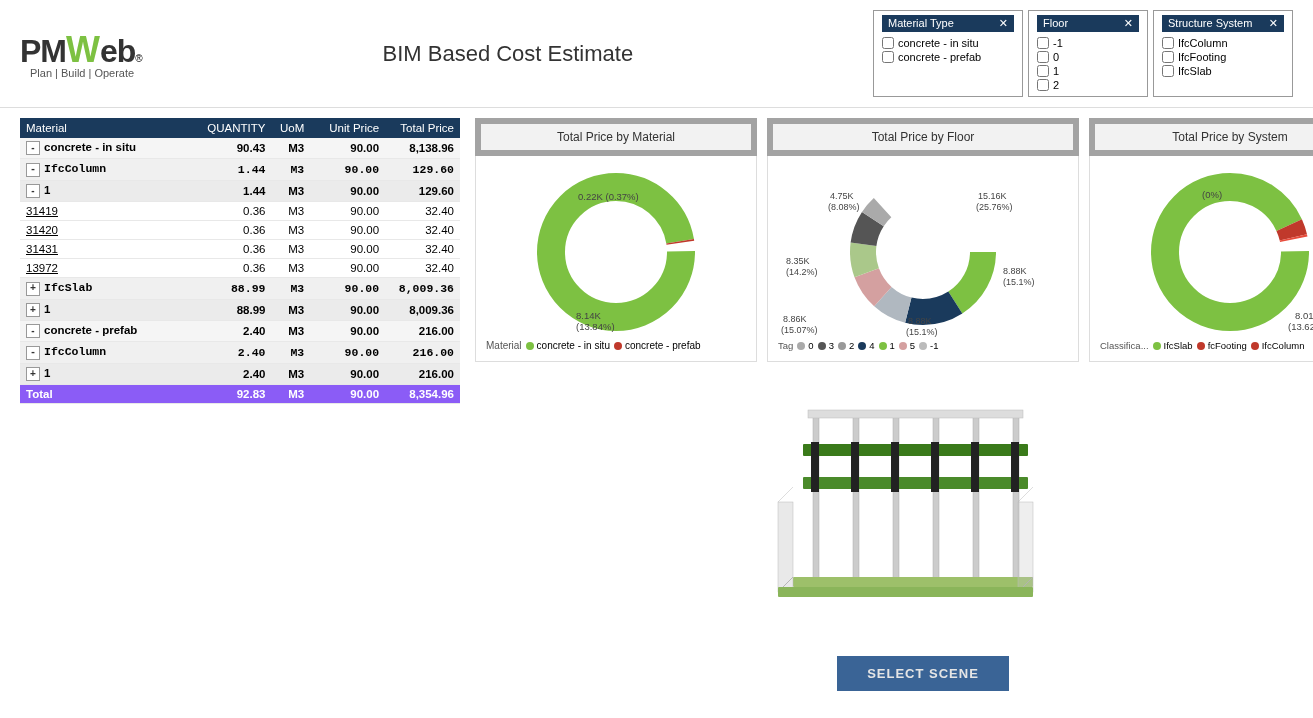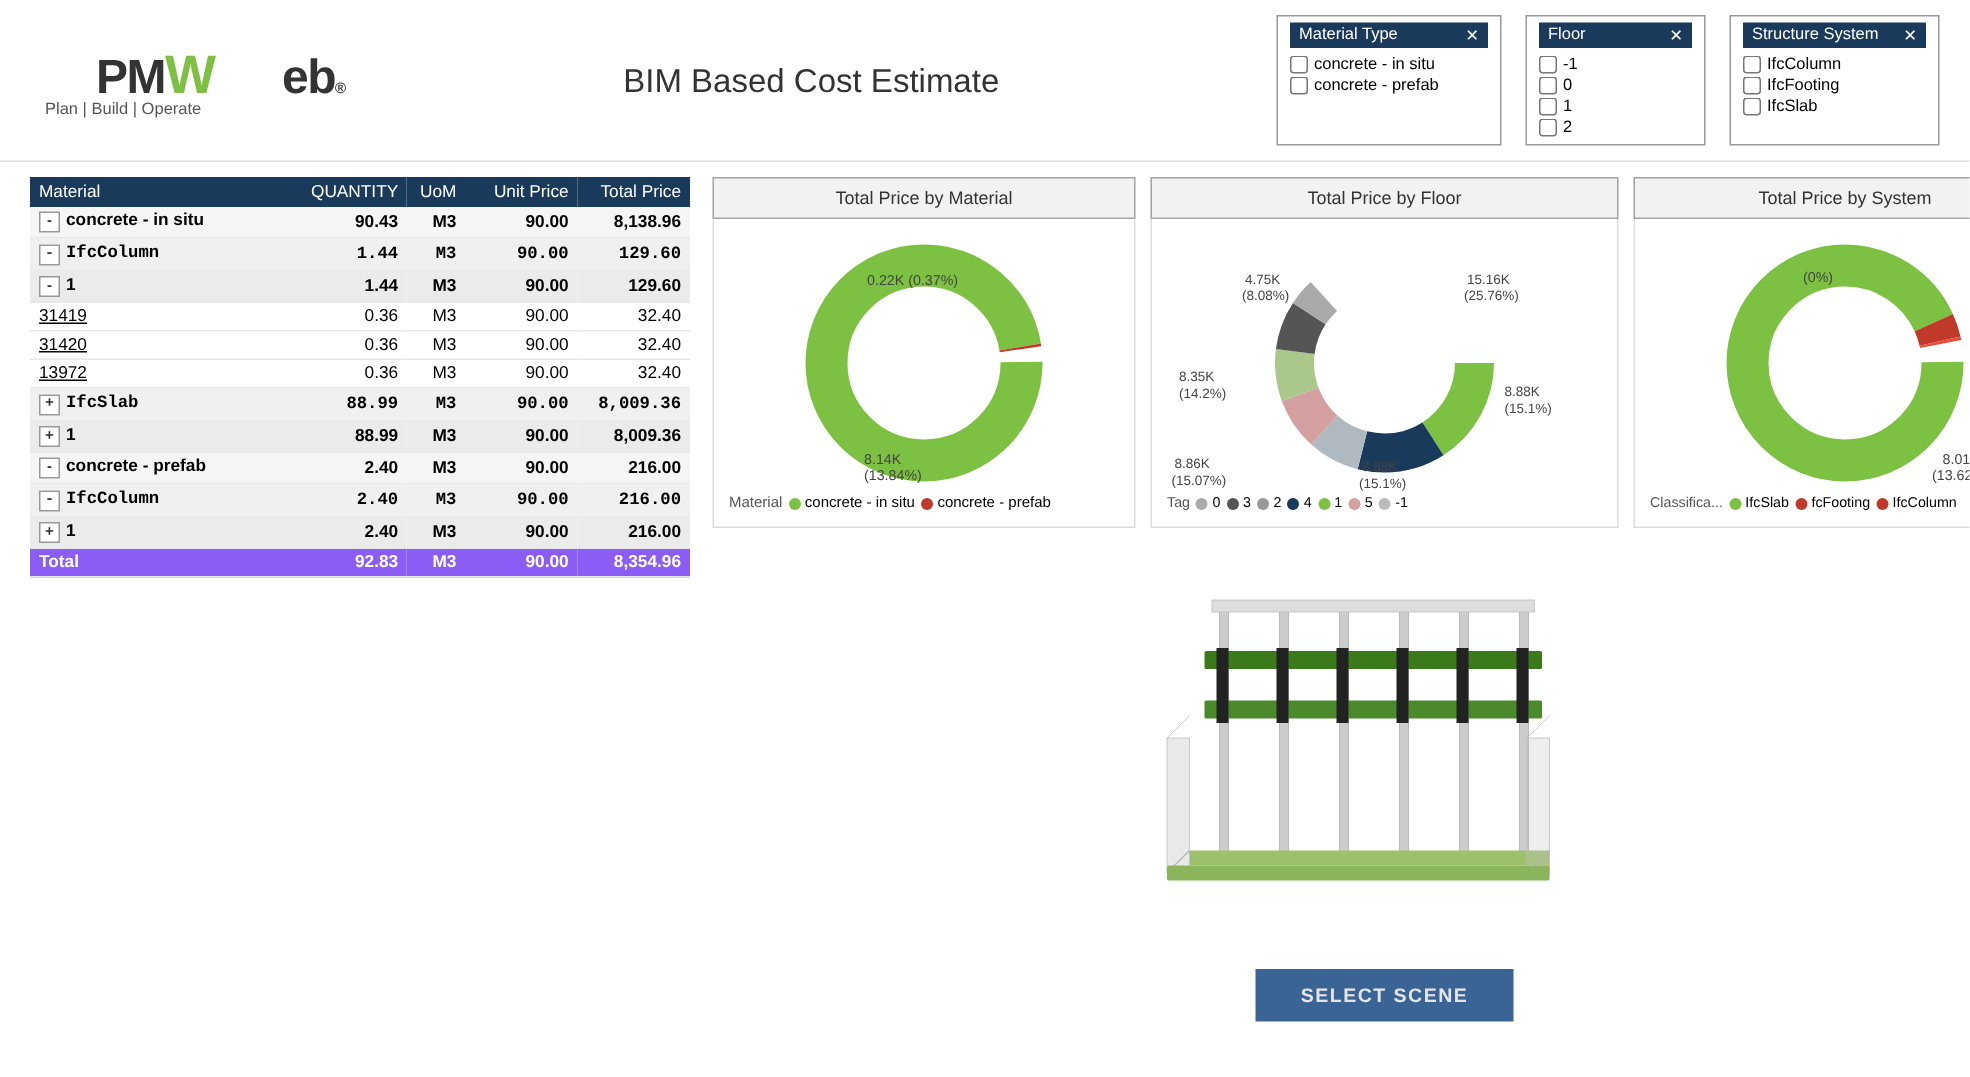--- a/index.html
+++ b/index.html
@@ -2,28 +2,28 @@
 <html><head>
   <meta charset="utf-8">
   <style>
     * { box-sizing: border-box; margin: 0; padding: 0; }
     body { font-family: Arial, sans-serif; font-size: 12px; background: #fff; width: 1313px; min-height: 718px; overflow: hidden; }
 
     
     .header { display: flex; align-items: center; padding: 10px 20px; border-bottom: 1px solid #ddd; }
     .logo-area { display: flex; flex-direction: column; }
     .logo-text { display: flex; align-items: baseline; }
-    .logo-pm { font-size: 32px; font-weight: bold; color: #333; letter-spacing: -1px; margin-left: 44px; }
+    .logo-pm { font-size: 32px; font-weight: bold; color: #333; letter-spacing: -1px; }
     .logo-w { color: #7dc142; font-size: 36px; font-weight: bold; }
     .logo-reg { font-size: 10px; vertical-align: super; }
     .logo-sub { font-size: 11px; color: #555; margin-top: -4px; margin-left: 10px; }
     .page-title { flex: 1; text-align: center; font-size: 22px; color: #333; font-weight: normal; }
 
     
-    .filters { display: flex; gap: 16px; margin-left: auto; }
+    .filters { display: flex; gap: 5px; margin-left: auto; }
     .filter-box { border: 1px solid #999; padding: 4px 8px; min-width: 150px; }
     .filter-title { background: #1a3a5c; color: #fff; padding: 2px 6px; font-size: 11px; margin-bottom: 4px; display: flex; justify-content: space-between; }
     .filter-option { display: flex; align-items: center; gap: 4px; font-size: 11px; padding: 1px 0; }
     .filter-option input { width: 12px; height: 12px; }
 
     
     .main { display: flex; padding: 10px 20px; gap: 15px; }
 
     
     .data-table { min-width: 440px; }
@@ -37,21 +37,21 @@
     .row-group-3 { background: #ebebeb; font-weight: bold; }
     .row-leaf { background: #fff; }
     .row-total { background: #8b5cf6; color: #fff; font-weight: bold; }
     .expand-icon { display: inline-block; width: 14px; height: 14px; border: 1px solid #999; text-align: center; line-height: 12px; font-size: 10px; cursor: pointer; margin-right: 4px; background: #fff; color: #333; flex-shrink: 0; }
     .cell-indent1 { padding-left: 6px; }
     .cell-indent2 { padding-left: 22px; }
     .cell-indent3 { padding-left: 36px; }
     .cell-indent4 { padding-left: 50px; text-decoration: underline; }
     .charts-row { display: flex; gap: 10px; margin-bottom: 10px; }
     .chart-panel { flex: 1; border: none; }
-    .chart-title { text-align: center; font-size: 12px; color: #333; padding: 6px; background: #f2f2f2; border: 1px solid #a3a3a3; }
+    .chart-title { text-align: center; font-size: 12px; color: #333; padding: 6px; background: #f2f2f2; border: 6px solid #a3a3a3; }
     .chart-body { padding: 10px; background: #fff; border: 1px solid #ddd; border-top: none; }
     .donut-container { position: relative; display: flex; justify-content: center; align-items: center; height: 170px; }
     .chart-legend { font-size: 10px; display: flex; flex-wrap: wrap; gap: 4px; margin-top: 4px; align-items: center; }
     .legend-dot { width: 8px; height: 8px; border-radius: 50%; display: inline-block; flex-shrink: 0; }
     .legend-item { display: flex; align-items: center; gap: 3px; }
 
     
     .model-area { display: flex; flex-direction: column; align-items: center; padding: 10px; }
     .model-placeholder { width: 340px; height: 240px; position: relative; }
     .select-scene-btn { background: #3a6496; color: #e5e5e5; border: none; padding: 10px 30px; font-size: 13px; font-weight: bold; cursor: pointer; letter-spacing: 1px; margin-top: 34px; }
@@ -175,20 +175,27 @@
       </tr>
           <tr class="row-leaf">
         <td class="cell-indent4">31419</td>
         <td class="num">0.36</td>
         <td class="num">M3</td>
         <td class="num">90.00</td>
         <td class="num">32.40</td>
       </tr>
           <tr class="row-leaf">
         <td class="cell-indent4">31420</td>
+        <td class="num">0.36</td>
+        <td class="num">M3</td>
+        <td class="num">90.00</td>
+        <td class="num">32.40</td>
+      </tr>
+          <tr class="row-leaf">
+        <td class="cell-indent4">31431</td>
         <td class="num">0.36</td>
         <td class="num">M3</td>
         <td class="num">90.00</td>
         <td class="num">32.40</td>
       </tr>
           <tr class="row-leaf">
         <td class="cell-indent4">13972</td>
         <td class="num">0.36</td>
         <td class="num">M3</td>
         <td class="num">90.00</td>

